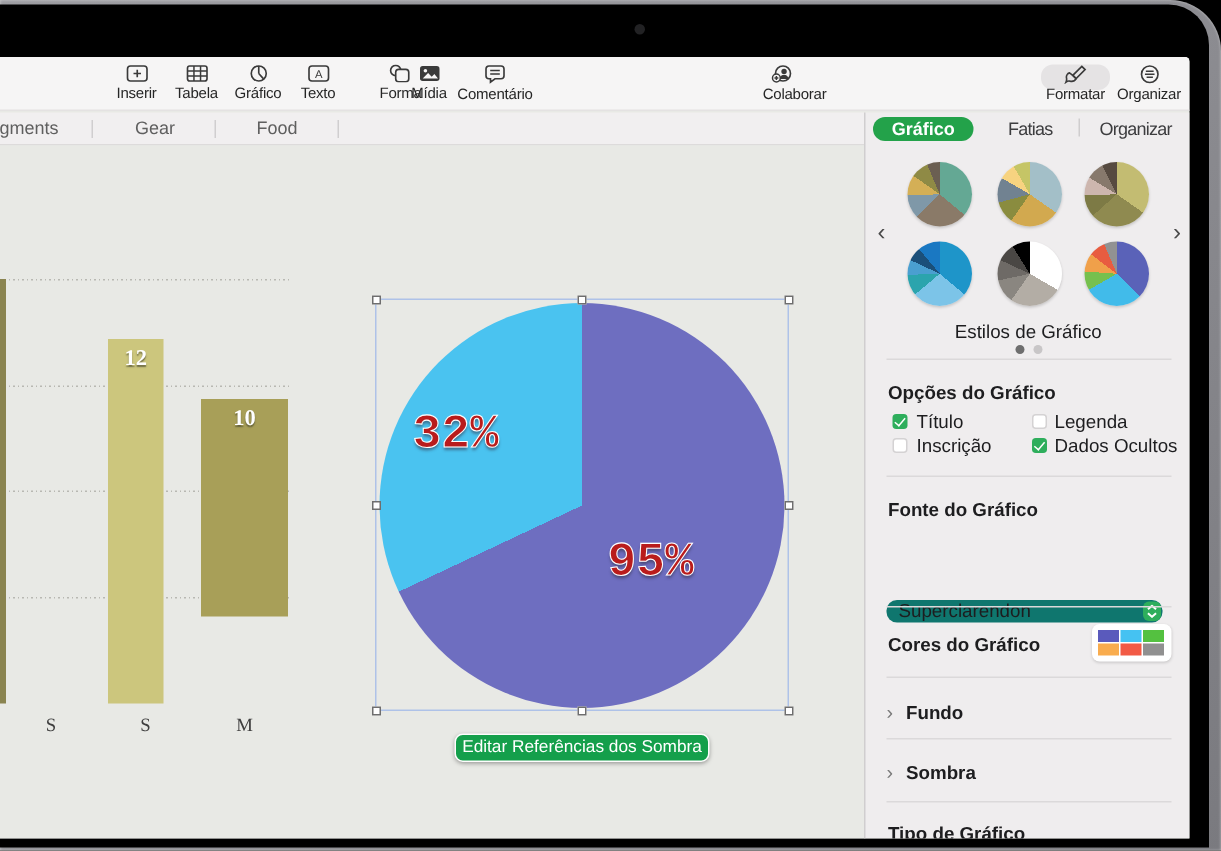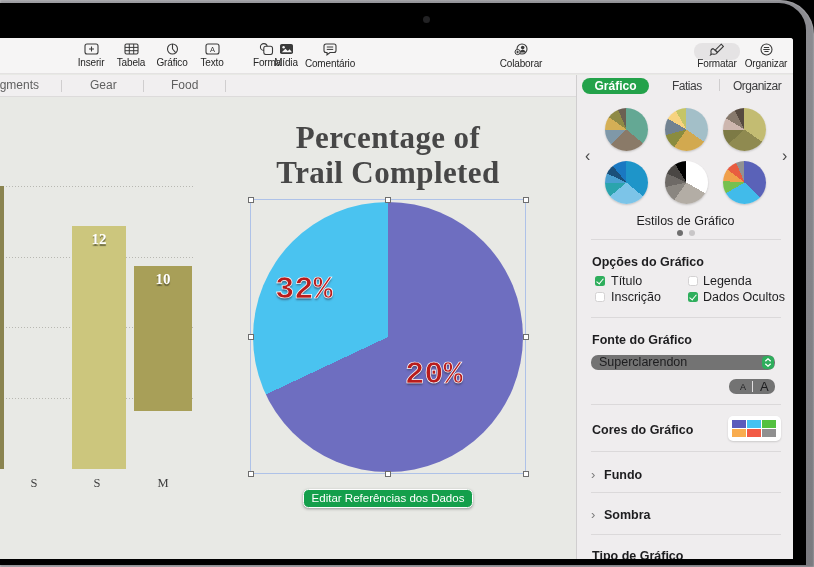--- a/index.html
+++ b/index.html
@@ -73,21 +73,21 @@
 #estilos { position:absolute; left:0; top:139px; width:217px; text-align:center; font-size:12.5px; color:#1d1d1f; }
 .dot { position:absolute; top:155px; width:6px; height:6px; border-radius:50%; }
 .sdiv { position:absolute; left:14px; width:190px; height:1px; background:#dbd9da; }
 .shead { position:absolute; left:15px; font-size:12.5px; font-weight:bold; color:#1d1d1f; }
 .cb { position:absolute; width:10px; height:10px; border-radius:2.5px; }
 .cb.on { background:#2eae5c; }
 .cb.off { background:#fff; border:1px solid #d4d2d3; }
 .cb.on:after { content:""; position:absolute; left:3.2px; top:1px; width:3px; height:6px;
   border:solid #fff; border-width:0 1.6px 1.6px 0; transform:rotate(40deg); }
 .cblbl { position:absolute; font-size:12.5px; color:#1d1d1f; line-height:12px; }
-.field { position:absolute; background:#737373; border-radius:7px; height:15px; }
+.field { position:absolute; background:#0f766e; border-radius:7px; height:15px;margin-top:45px; }
 .field .ftxt { position:absolute; left:8px; top:0; font-size:12.5px; line-height:15px; color:#1d1d1f; }
 .stepper { position:absolute; right:1.5px; top:1.2px; width:12px; height:12.5px; background:#2eae5c; border-radius:4px; }
 .stepper svg { display:block; margin:1.5px auto 0; }
 </style>
 </head>
 <body>
 <div id="grayband"></div>
 <div id="bezel"></div>
 <div id="camera"></div>
 <div id="screen">
@@ -137,21 +137,21 @@
         </svg>
       <span class="lbl">Mídia</span>
     </div>
     <div class="tbtn" style="left:300px;">
       <svg width="14" height="13" viewBox="0 0 14 13">
           <path d="M3 1h8a2 2 0 012 2v4.5a2 2 0 01-2 2H7l-3 2.3v-2.3H3a2 2 0 01-2-2V3a2 2 0 012-2z" fill="none" stroke="#3a3a3a" stroke-width="1.1"></path>
           <path d="M3.8 4h6.4M3.8 6.4h6.4" stroke="#3a3a3a" stroke-width="1"></path>
         </svg>
       <span class="lbl">Comentário</span>
     </div>
-    <div class="tbtn" style="left:491px;">
+    <div class="tbtn" style="left:491px;text-align:right;">
       <svg width="15" height="13" viewBox="0 0 15 13">
           <circle cx="8" cy="6" r="5" fill="none" stroke="#3a3a3a" stroke-width="1.1"></circle>
           <circle cx="8.7" cy="4.6" r="1.8" fill="#3a3a3a"></circle>
           <path d="M5.6 9.6c.5-1.9 1.6-2.8 3.1-2.8s2.6.9 3.1 2.8" fill="#3a3a3a"></path>
           <circle cx="3.6" cy="9" r="2.6" fill="#f6f5f5" stroke="#3a3a3a" stroke-width="1"></circle>
           <path d="M3.6 7.7v2.6M2.3 9h2.6" stroke="#3a3a3a" stroke-width="1"></path>
         </svg>
       <span class="lbl">Colaborar</span>
     </div>
     <div class="tbtn" style="left:688px; width:58px;">
@@ -178,46 +178,45 @@
     <span class="tab" style="left:171px;">Food</span>
     <div class="sep" style="left:225px;"></div>
   </div>
 
   <div id="canvas">
     <div class="grid" style="top:89px;"></div>
     <div class="grid" style="top:160px;"></div>
     <div class="grid" style="top:230px;"></div>
     <div class="grid" style="top:301px;"></div>
     <div class="bar" style="left:0; top:89px; width:4px; height:283px; background:#8a8450;"></div>
-    <div class="bar" style="left:72px; top:129px; width:54px; height:243px; background:#ccc67d;">
+    <div class="bar" style="left:72px; top:129px; width:37px; height:243px; background:#ccc67d;">
         <span class="v">12</span>
       </div>
     <div class="bar" style="left:134px; top:169px; width:58px; height:145px; background:#a89f58;">
         <span class="v">10</span>
       </div>
     <span class="xl" style="left:19px;">S</span>
     <span class="xl" style="left:82px;">S</span>
     <span class="xl" style="left:148px;">M</span>
 
-    <div id="title">Percentage of<br>Trail Completed</div>
 
     <div id="selbox"></div>
     <div id="pie"></div>
     <span class="plab" style="left:275px; top:174px;">32%</span>
-    <span class="plab" style="left:405px; top:259px;">20%</span>
+    <span class="plab" style="left:405px; top:259px;">95%</span>
     <div class="hdl" style="left:247.5px; top:100px;"></div>
     <div class="hdl" style="left:385px; top:100px;"></div>
     <div class="hdl" style="left:522.5px; top:100px;"></div>
     <div class="hdl" style="left:247.5px; top:237px;"></div>
     <div class="hdl" style="left:522.5px; top:237px;"></div>
     <div class="hdl" style="left:247.5px; top:374px;"></div>
     <div class="hdl" style="left:385px; top:374px;"></div>
     <div class="hdl" style="left:522.5px; top:374px;"></div>
 
-    <div id="editbtn">Editar Referências dos Dados</div>
+    <div id="editbtn">Editar Referências dos Sombra</div>
   </div>
 
   <div id="sidebar">
     <div id="pillG">Gráfico</div>
     <span class="sbtab" style="left:95px;">Fatias</span>
     <div class="vsep" style="left:142px; top:4px; height:12px;"></div>
     <span class="sbtab" style="left:156px;">Organizar</span>
 
     <div class="thumb" style="left:28px; top:33px; background:conic-gradient(#64a894 0 130deg,#8a7a68 0 225deg,#7f98a8 0 268deg,#d4af56 0 305deg,#8f8a45 0 337deg,#6b5f52 0 360deg);"></div>
     <div class="thumb" style="left:88px; top:33px; background:conic-gradient(#a3bfc8 0 125deg,#d2a94f 0 215deg,#8a8c3f 0 255deg,#718291 0 300deg,#f7d380 0 330deg,#c5c566 0 360deg);"></div>

